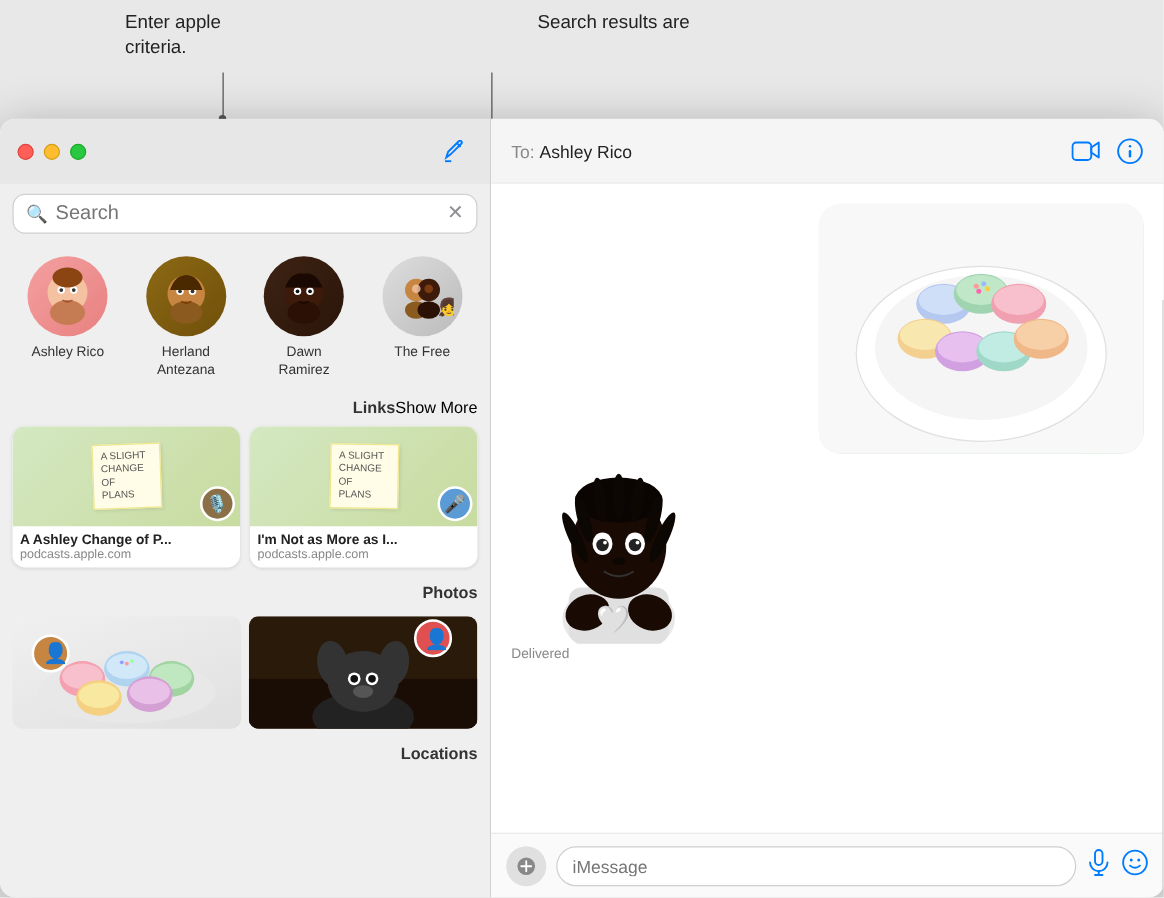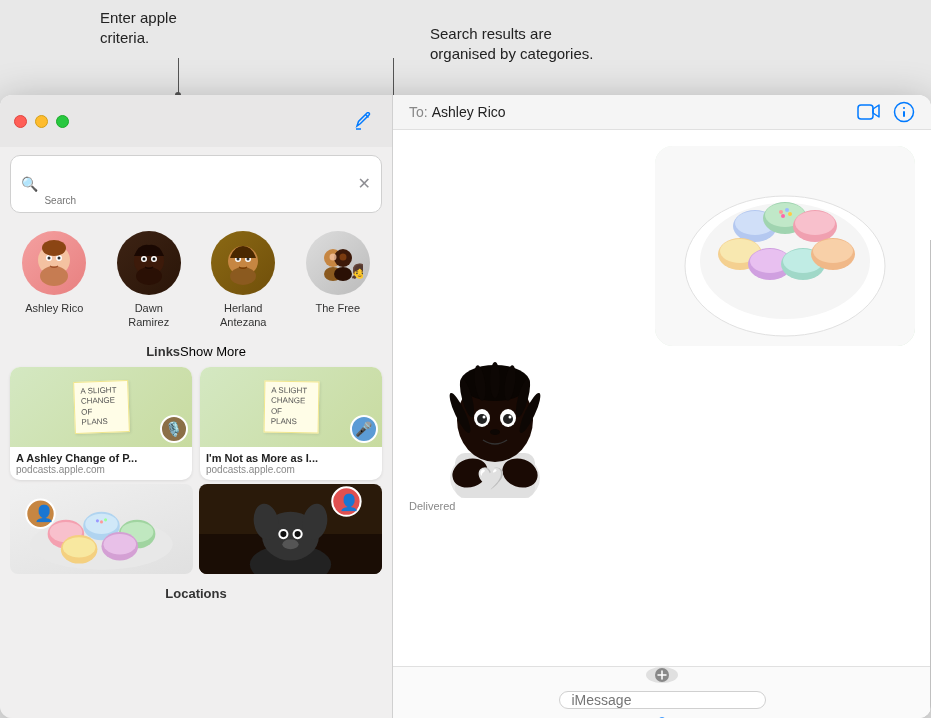--- a/index.html
+++ b/index.html
@@ -93,23 +93,22 @@
     .search-icon-svg {
       color: #8e8e93;
       font-size: 14px;
       flex-shrink: 0;
     }
     .search-input {
       flex: 1;
       border: none;
       background: transparent;
       outline: none;
-      font-size: 10px;
+      font-size: 16px;
       color: #ec4899;
-      margin-top: 33px;
     }
     .search-clear {
       color: #8e8e93;
       cursor: pointer;
       font-size: 16px;
       line-height: 1;
     }
 
     
     .contacts-row {
@@ -143,21 +142,21 @@
       text-align: center;
       line-height: 1.3;
     }
 
     
     .section {
       padding: 8px 10px 4px;
     }
     .section-header {
       display: flex;
-      justify-content: center;
+      justify-content: flex-end;
       align-items: center;
       margin-bottom: 8px;
     }
     .section-title {
       font-size: 13px;
       font-weight: 600;
       color: #333;
     }
     .show-more {
       font-size: 13px;
@@ -256,34 +255,34 @@
       flex: 1;
       height: 90px;
       border-radius: 8px;
       overflow: hidden;
       cursor: pointer;
       position: relative;
     }
 
     
     .locations-section {
-      padding: 4px 22px;
+      padding: 4px 10px;
     }
 
     
     .chat-panel {
       flex: 1;
       background: white;
       display: flex;
       flex-direction: column;
       border-radius: 0 12px 12px 0;
     }
 
     .chat-titlebar {
-      height: 35px;
+      height: 52px;
       background: #f5f5f5;
       border-bottom: 1px solid #e0e0e0;
       display: flex;
       align-items: center;
       padding: 0 16px;
       border-radius: 0 12px 0 0;
       justify-content: flex-end;
     }
     .chat-to-label {
       color: #888;
@@ -364,21 +363,20 @@
     
     .chat-input-bar {
       height: 52px;
       border-top: 1px solid #e0e0e0;
       display: flex;
       align-items: center;
       padding: 0 12px;
       gap: 8px;
       background: #fafafa;
       border-radius: 0 0 12px 0;
-      flex-direction: column;
     }
     .chat-apps-btn {
       width: 32px;
       height: 32px;
       border-radius: 50%;
       background: #e0e0e0;
       display: flex;
       align-items: center;
       justify-content: center;
       cursor: pointer;
@@ -407,23 +405,22 @@
       cursor: pointer;
     }
   </style>
 </head>
 <body>
 
 <div class="callout" style="top:8px; left:100px;">
   <span>Enter apple</span><br>
   <span>criteria.</span>
 </div>
-<div class="callout" style="top:24px; left:430px;">
+<div class="callout" style="top:8px; left:430px;">
   <span>Search results are</span><br>
-  <span>organised by categories.</span>
 </div>
 
 <div style="position:absolute; top:58px; left:178px; width:1px; height:37px; background:#555;"></div>
 <div style="position:absolute; top:95px; left:178px; width:6px; height:6px; background:#555; border-radius:50%; transform:translate(-3px,-3px);"></div>
 
 <div style="position:absolute; top:58px; left:393px; width:1px; height:37px; background:#555;"></div>
 
 <div class="app-window">
 
   <div class="sidebar">
@@ -456,53 +453,53 @@
             <ellipse cx="25" cy="38" rx="14" ry="10" fill="#c67c52"></ellipse>
             <circle cx="20" cy="20" r="3" fill="#fff"></circle>
             <circle cx="30" cy="20" r="3" fill="#fff"></circle>
             <circle cx="20" cy="20" r="1.5" fill="#333"></circle>
             <circle cx="30" cy="20" r="1.5" fill="#333"></circle>
             <path d="M21 28 Q25 31 29 28" stroke="#a0522d" stroke-width="1.2" fill="none"></path>
             <ellipse cx="25" cy="10" rx="12" ry="8" fill="#8B4513"></ellipse>
           </svg>
         </div>
         <span class="contact-name">Ashley Rico</span>
-      </div>
-      <div class="contact-item">
-        <div class="avatar-circle" style="background: linear-gradient(135deg, #3d2314, #2a1508);">
-          <svg width="50" height="50" viewBox="0 0 50 50">
-            <circle cx="25" cy="23" r="15" fill="#3d1a0a"></circle>
-            <ellipse cx="25" cy="38" rx="13" ry="9" fill="#2a1005"></ellipse>
-            <circle cx="20" cy="21" r="3" fill="#fff"></circle>
-            <circle cx="30" cy="21" r="3" fill="#fff"></circle>
-            <circle cx="20" cy="21" r="1.5" fill="#111"></circle>
-            <circle cx="30" cy="21" r="1.5" fill="#111"></circle>
-            <path d="M21 29 Q25 32 29 29" stroke="#1a0802" stroke-width="1.2" fill="none"></path>
-
-            <path d="M10 18 Q15 5 25 7 Q35 5 40 18" fill="#1a0802"></path>
-          </svg>
-        </div>
-        <span class="contact-name">Dawn<br>Ramirez</span>
       </div>
       <div class="contact-item">
         <div class="avatar-circle" style="background: linear-gradient(135deg, #8B6914, #704f0a);">
           <svg width="50" height="50" viewBox="0 0 50 50">
             <circle cx="25" cy="23" r="15" fill="#c68642"></circle>
             <ellipse cx="25" cy="38" rx="13" ry="9" fill="#8B5a1f"></ellipse>
             <circle cx="20" cy="21" r="3" fill="#fff"></circle>
             <circle cx="30" cy="21" r="3" fill="#fff"></circle>
             <circle cx="20" cy="21" r="1.5" fill="#333"></circle>
             <circle cx="30" cy="21" r="1.5" fill="#333"></circle>
             <path d="M21 29 Q25 32 29 29" stroke="#7a3a00" stroke-width="1.2" fill="none"></path>
             <path d="M12 20 Q16 8 25 8 Q34 8 38 20" fill="#4a2800"></path>
           </svg>
         </div>
         <span class="contact-name">Herland<br>Antezana</span>
       </div>
       <div class="contact-item">
+        <div class="avatar-circle" style="background: linear-gradient(135deg, #3d2314, #2a1508);">
+          <svg width="50" height="50" viewBox="0 0 50 50">
+            <circle cx="25" cy="23" r="15" fill="#3d1a0a"></circle>
+            <ellipse cx="25" cy="38" rx="13" ry="9" fill="#2a1005"></ellipse>
+            <circle cx="20" cy="21" r="3" fill="#fff"></circle>
+            <circle cx="30" cy="21" r="3" fill="#fff"></circle>
+            <circle cx="20" cy="21" r="1.5" fill="#111"></circle>
+            <circle cx="30" cy="21" r="1.5" fill="#111"></circle>
+            <path d="M21 29 Q25 32 29 29" stroke="#1a0802" stroke-width="1.2" fill="none"></path>
+
+            <path d="M10 18 Q15 5 25 7 Q35 5 40 18" fill="#1a0802"></path>
+          </svg>
+        </div>
+        <span class="contact-name">Dawn<br>Ramirez</span>
+      </div>
+      <div class="contact-item">
         <div class="avatar-circle" style="background: linear-gradient(135deg, #ddd, #bbb);">
           <svg width="50" height="50" viewBox="0 0 50 50">
 
             <circle cx="20" cy="20" r="9" fill="#c68642"></circle>
             <circle cx="30" cy="20" r="9" fill="#3d1a0a"></circle>
             <ellipse cx="20" cy="36" rx="9" ry="7" fill="#8B5a1f"></ellipse>
             <ellipse cx="30" cy="36" rx="9" ry="7" fill="#2a1005"></ellipse>
             <circle cx="20" cy="19" r="3.5" fill="#f4c2a1" opacity="0.8"></circle>
             <circle cx="30" cy="19" r="3.5" fill="#8B4513" opacity="0.8"></circle>
             <text x="38" y="38" font-size="14" fill="#555">👧</text>
@@ -538,20 +535,25 @@
             <div class="link-avatar-overlay2">🎤</div>
           </div>
           <div class="link-card-info">
             <div class="link-card-title">I'm Not as More as I...</div>
             <div class="link-card-url">podcasts.apple.com</div>
           </div>
         </div>
       </div>
     </div>
 
+    <div class="section">
+      <div class="section-header">
+        <span class="section-title">Photos</span>
+      </div>
+    </div>
     <div class="photos-row">
 
       <div class="photo-thumb" style="background: linear-gradient(160deg, #f0f0f0, #e0e0e0);">
         <svg width="100%" height="90" viewBox="0 0 180 90" preserveAspectRatio="xMidYMid slice">
           <ellipse cx="90" cy="60" rx="70" ry="25" fill="#e8e8e8"></ellipse>
 
           <ellipse cx="55" cy="50" rx="18" ry="14" fill="#f4a0b0"></ellipse>
           <ellipse cx="55" cy="48" rx="16" ry="10" fill="#f8c0cc"></ellipse>
           <ellipse cx="90" cy="42" rx="18" ry="14" fill="#b0d4f0"></ellipse>
           <ellipse cx="90" cy="40" rx="16" ry="10" fill="#d0e8f8"></ellipse>

